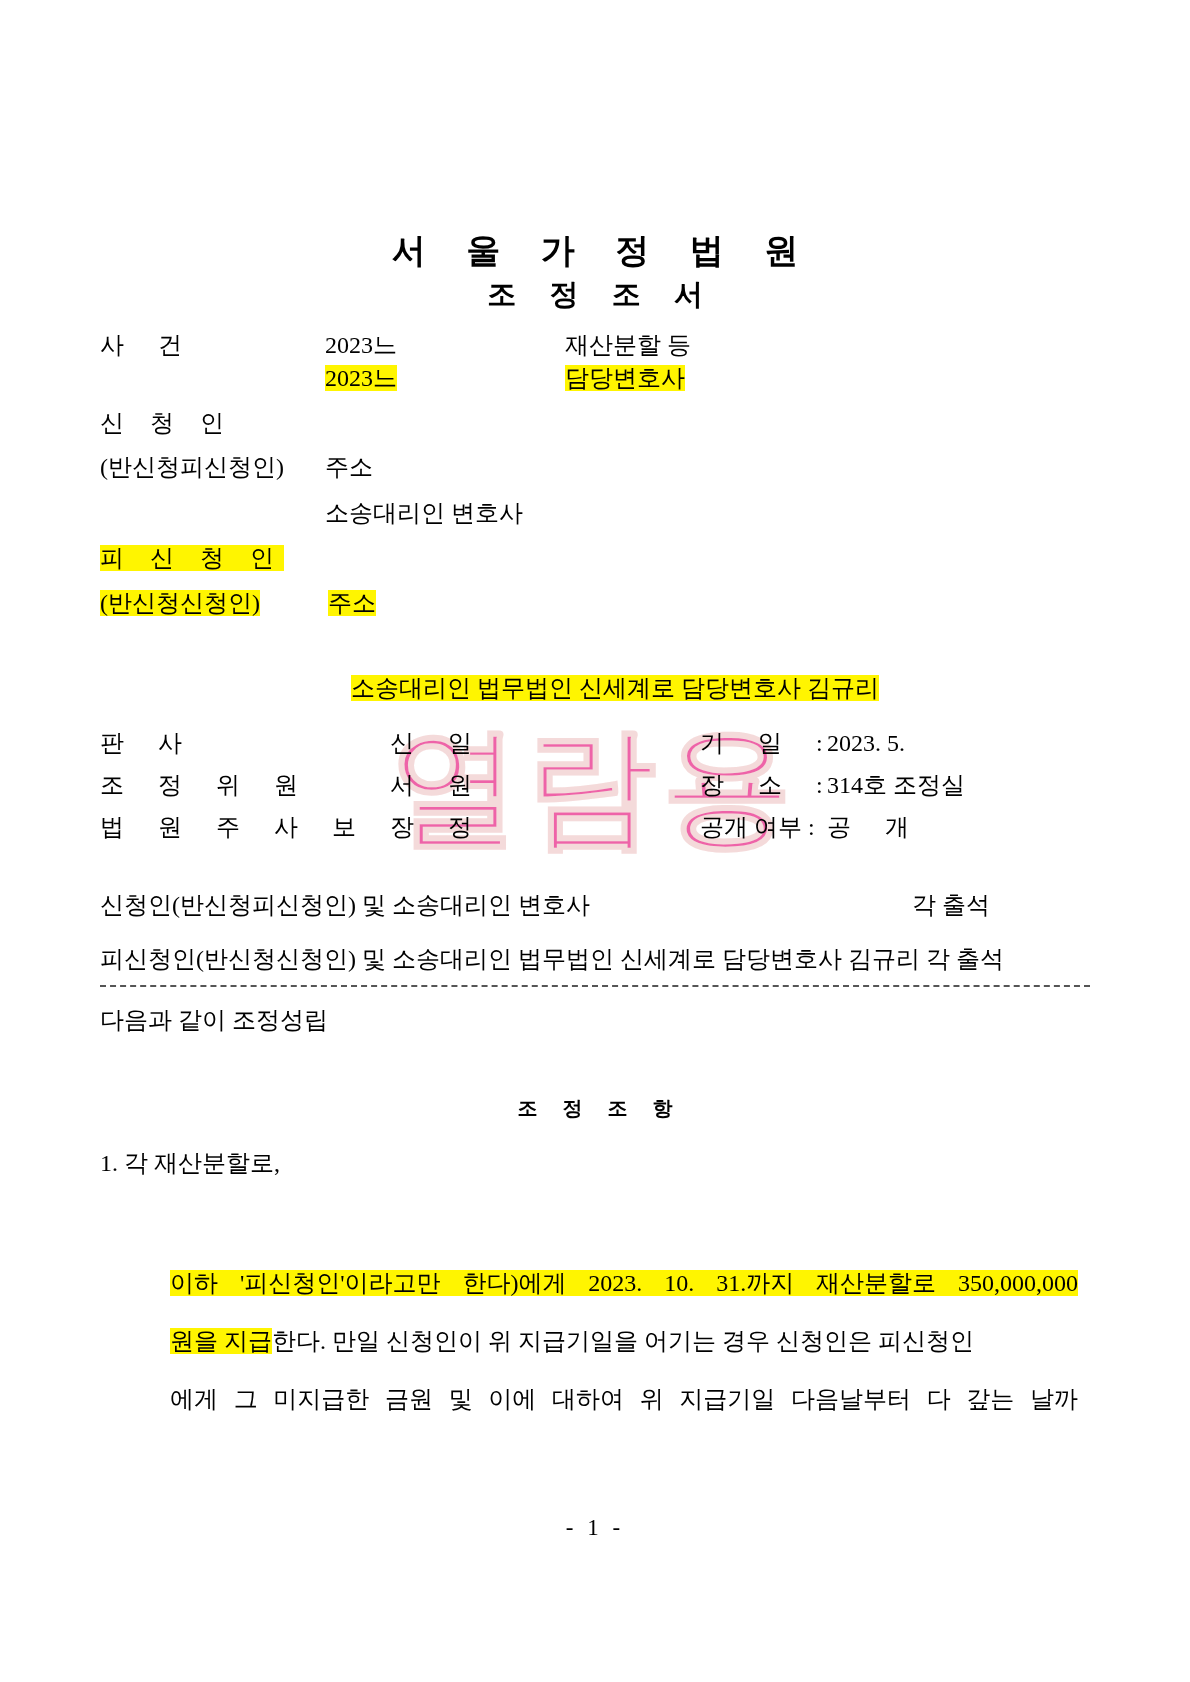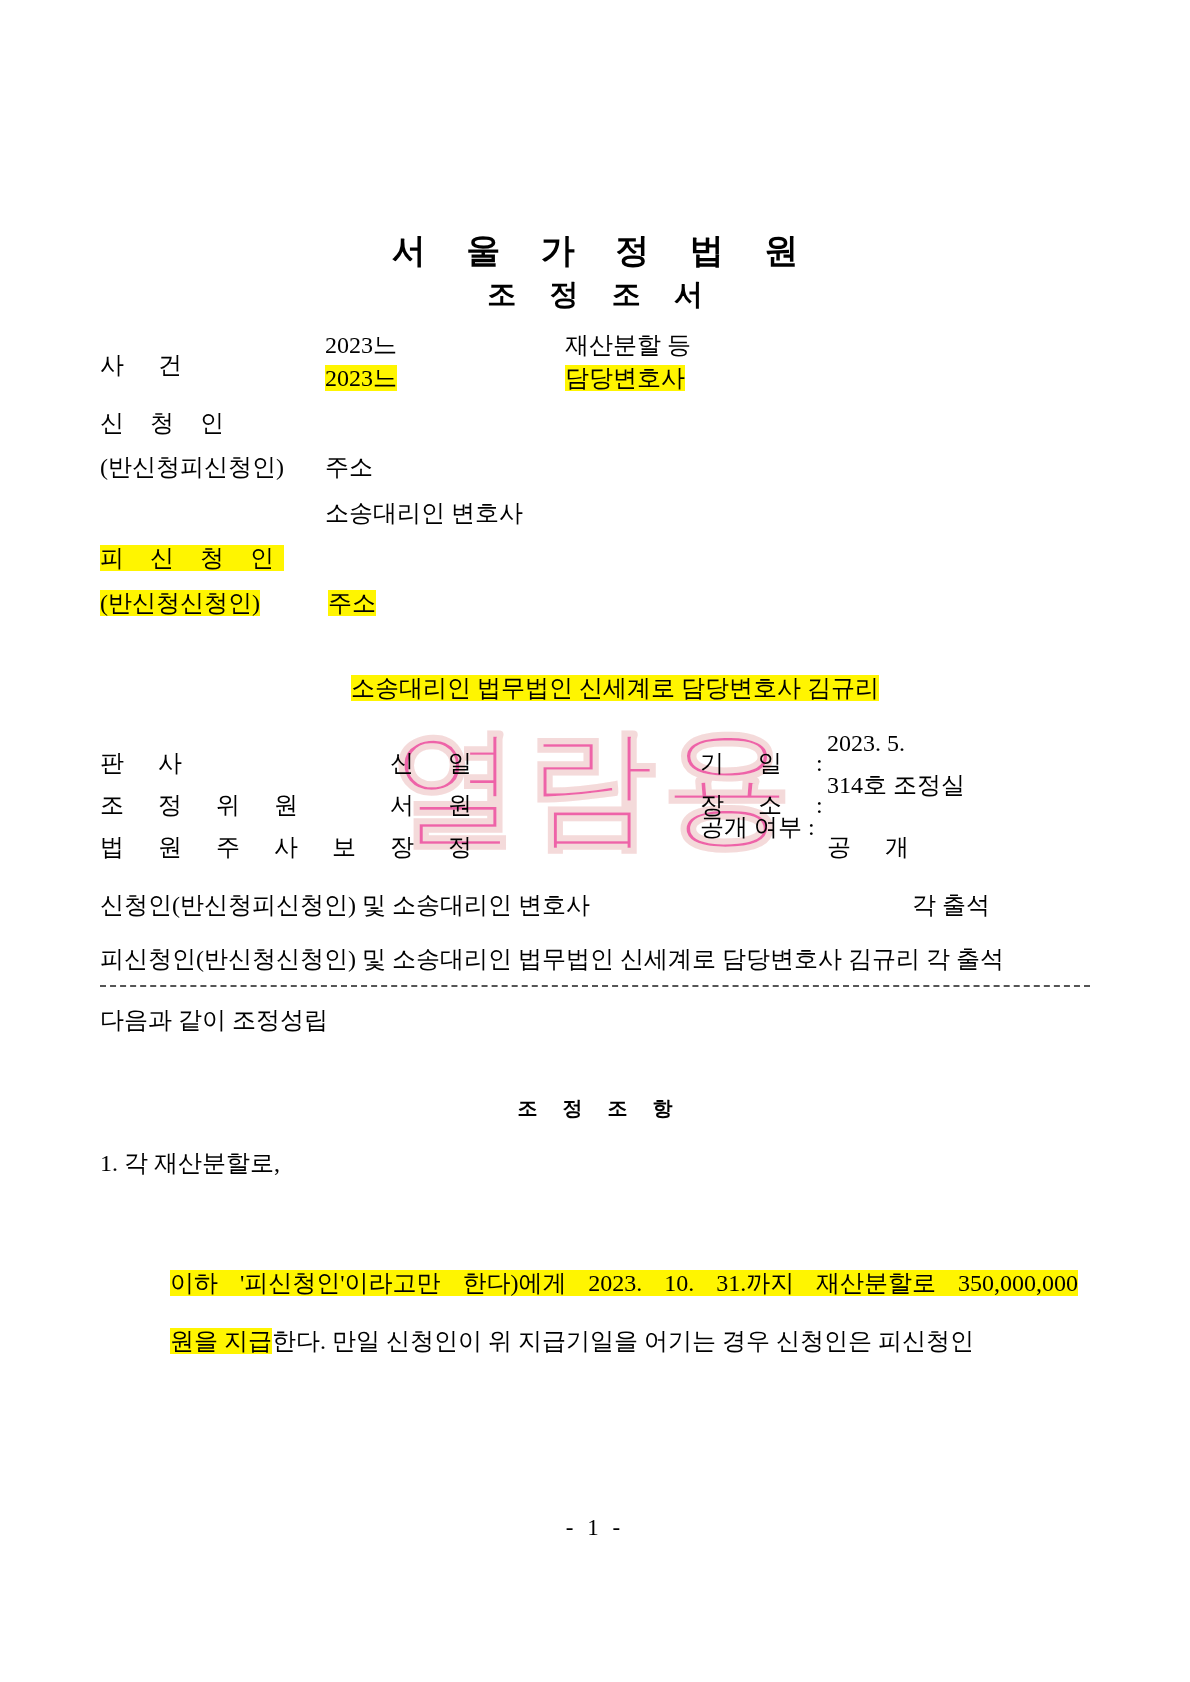--- a/index.html
+++ b/index.html
@@ -67,21 +67,21 @@
     width: 990px;
     text-align: center;
     font-size: 29px;
     letter-spacing: 13px;
     text-indent: 13px;
     font-weight: 600;
   }
 
   .row { position: absolute; font-size: 24px; line-height: 30px; white-space: nowrap; }
 
-  .lbl-spaced { letter-spacing: 14px; margin-top: 20px; }
+  .lbl-spaced { letter-spacing: 14px; }
   .lbl-spaced2 { letter-spacing: 10px; }
 
   .hl {
     background: #fff500;
   }
 
   .dashed-sep {
     position: absolute;
     left: 0;
     top: 985px;
@@ -178,18 +178,19 @@
 
       <div class="center-head" style="top:1095px;">조 정 조 항</div>
 
       <div class="row" style="left:0; top:1148px;">1. 각 재산분할로,</div>
 
 
       <div class="para just" style="left:70px; top:1266px; width:908px;"><span class="hl">이하 '피신청인'이라고만 한다)에게 2023. 10. 31.까지 재산분할로 350,000,000</span></div>
 
       <div class="para" style="left:70px; top:1324px; width:908px;"><span class="hl">원을 지급</span><span>한다. 만일 신청인이 위 지급기일을 어기는 경우 신청인은 피신청인</span></div>
 
+      <div class="para just" style="left:70px; top:1382px; width:908px;">에게 그 미지급한 금원 및 이에 대하여 위 지급기일 다음날부터 다 갚는 날까</div>
 
       <div class="pagenum">- 1 -</div>
 
     </div>
   </div>
 </div>
 
 </body></html>

